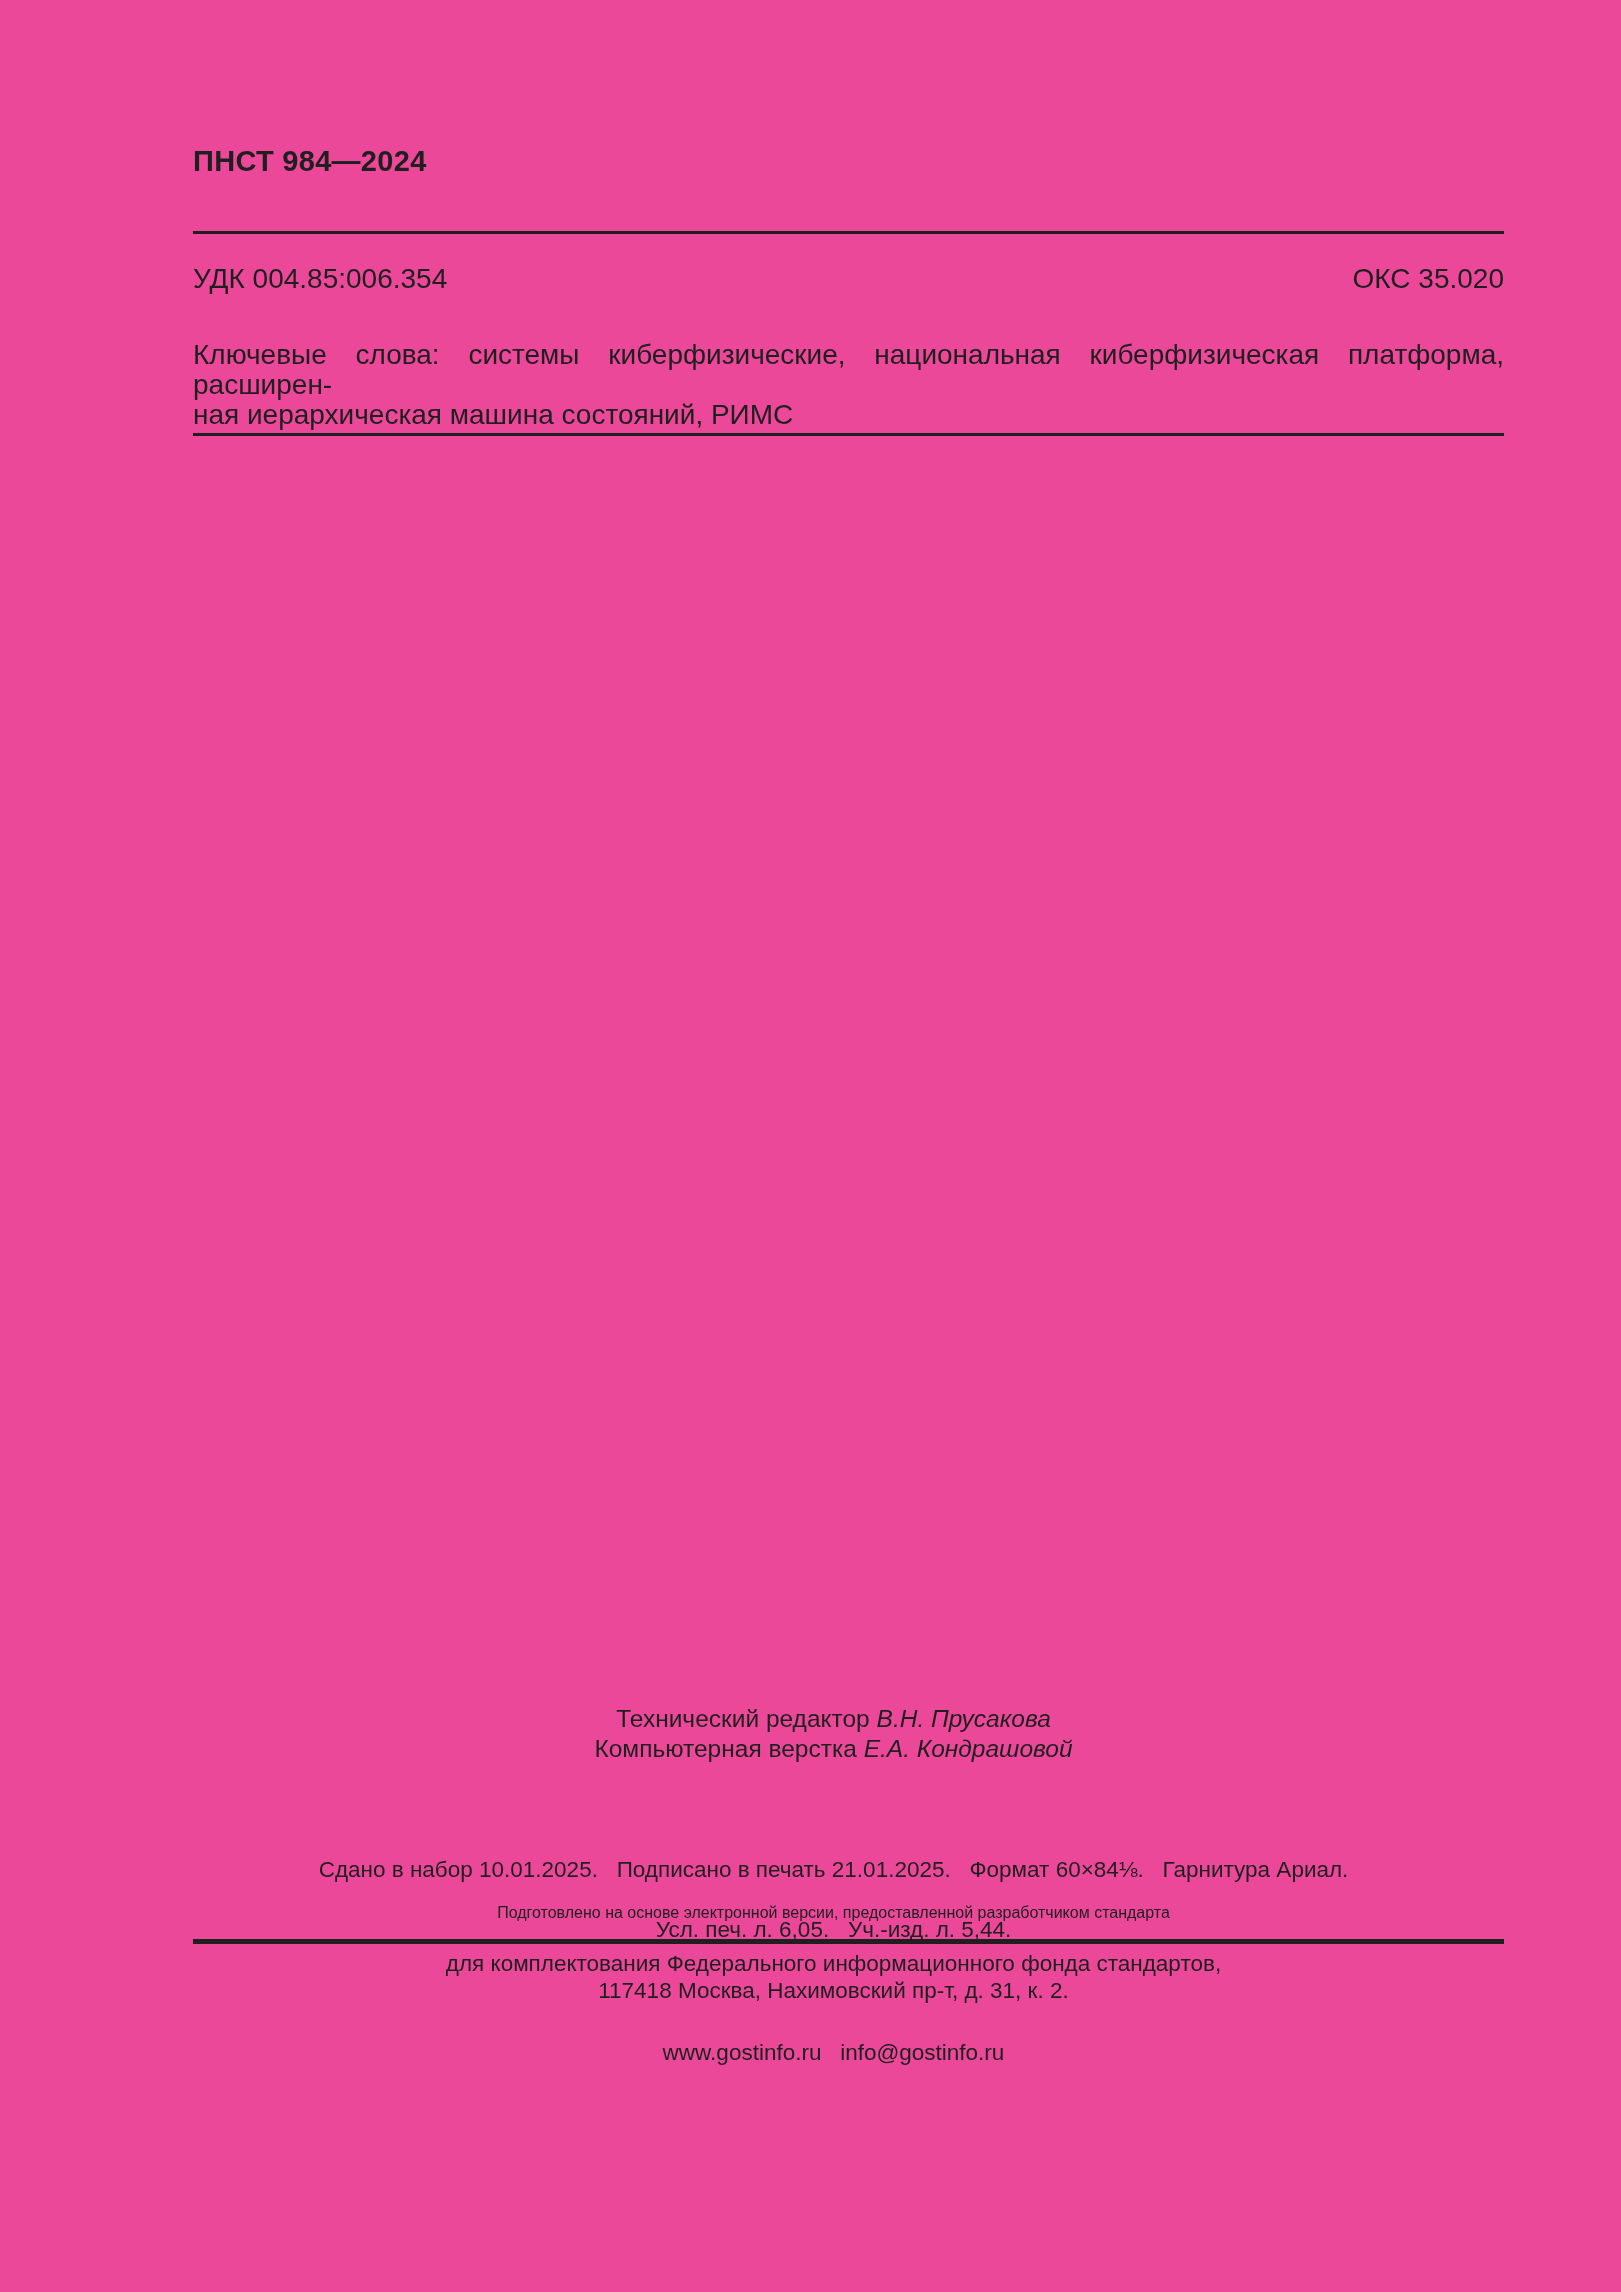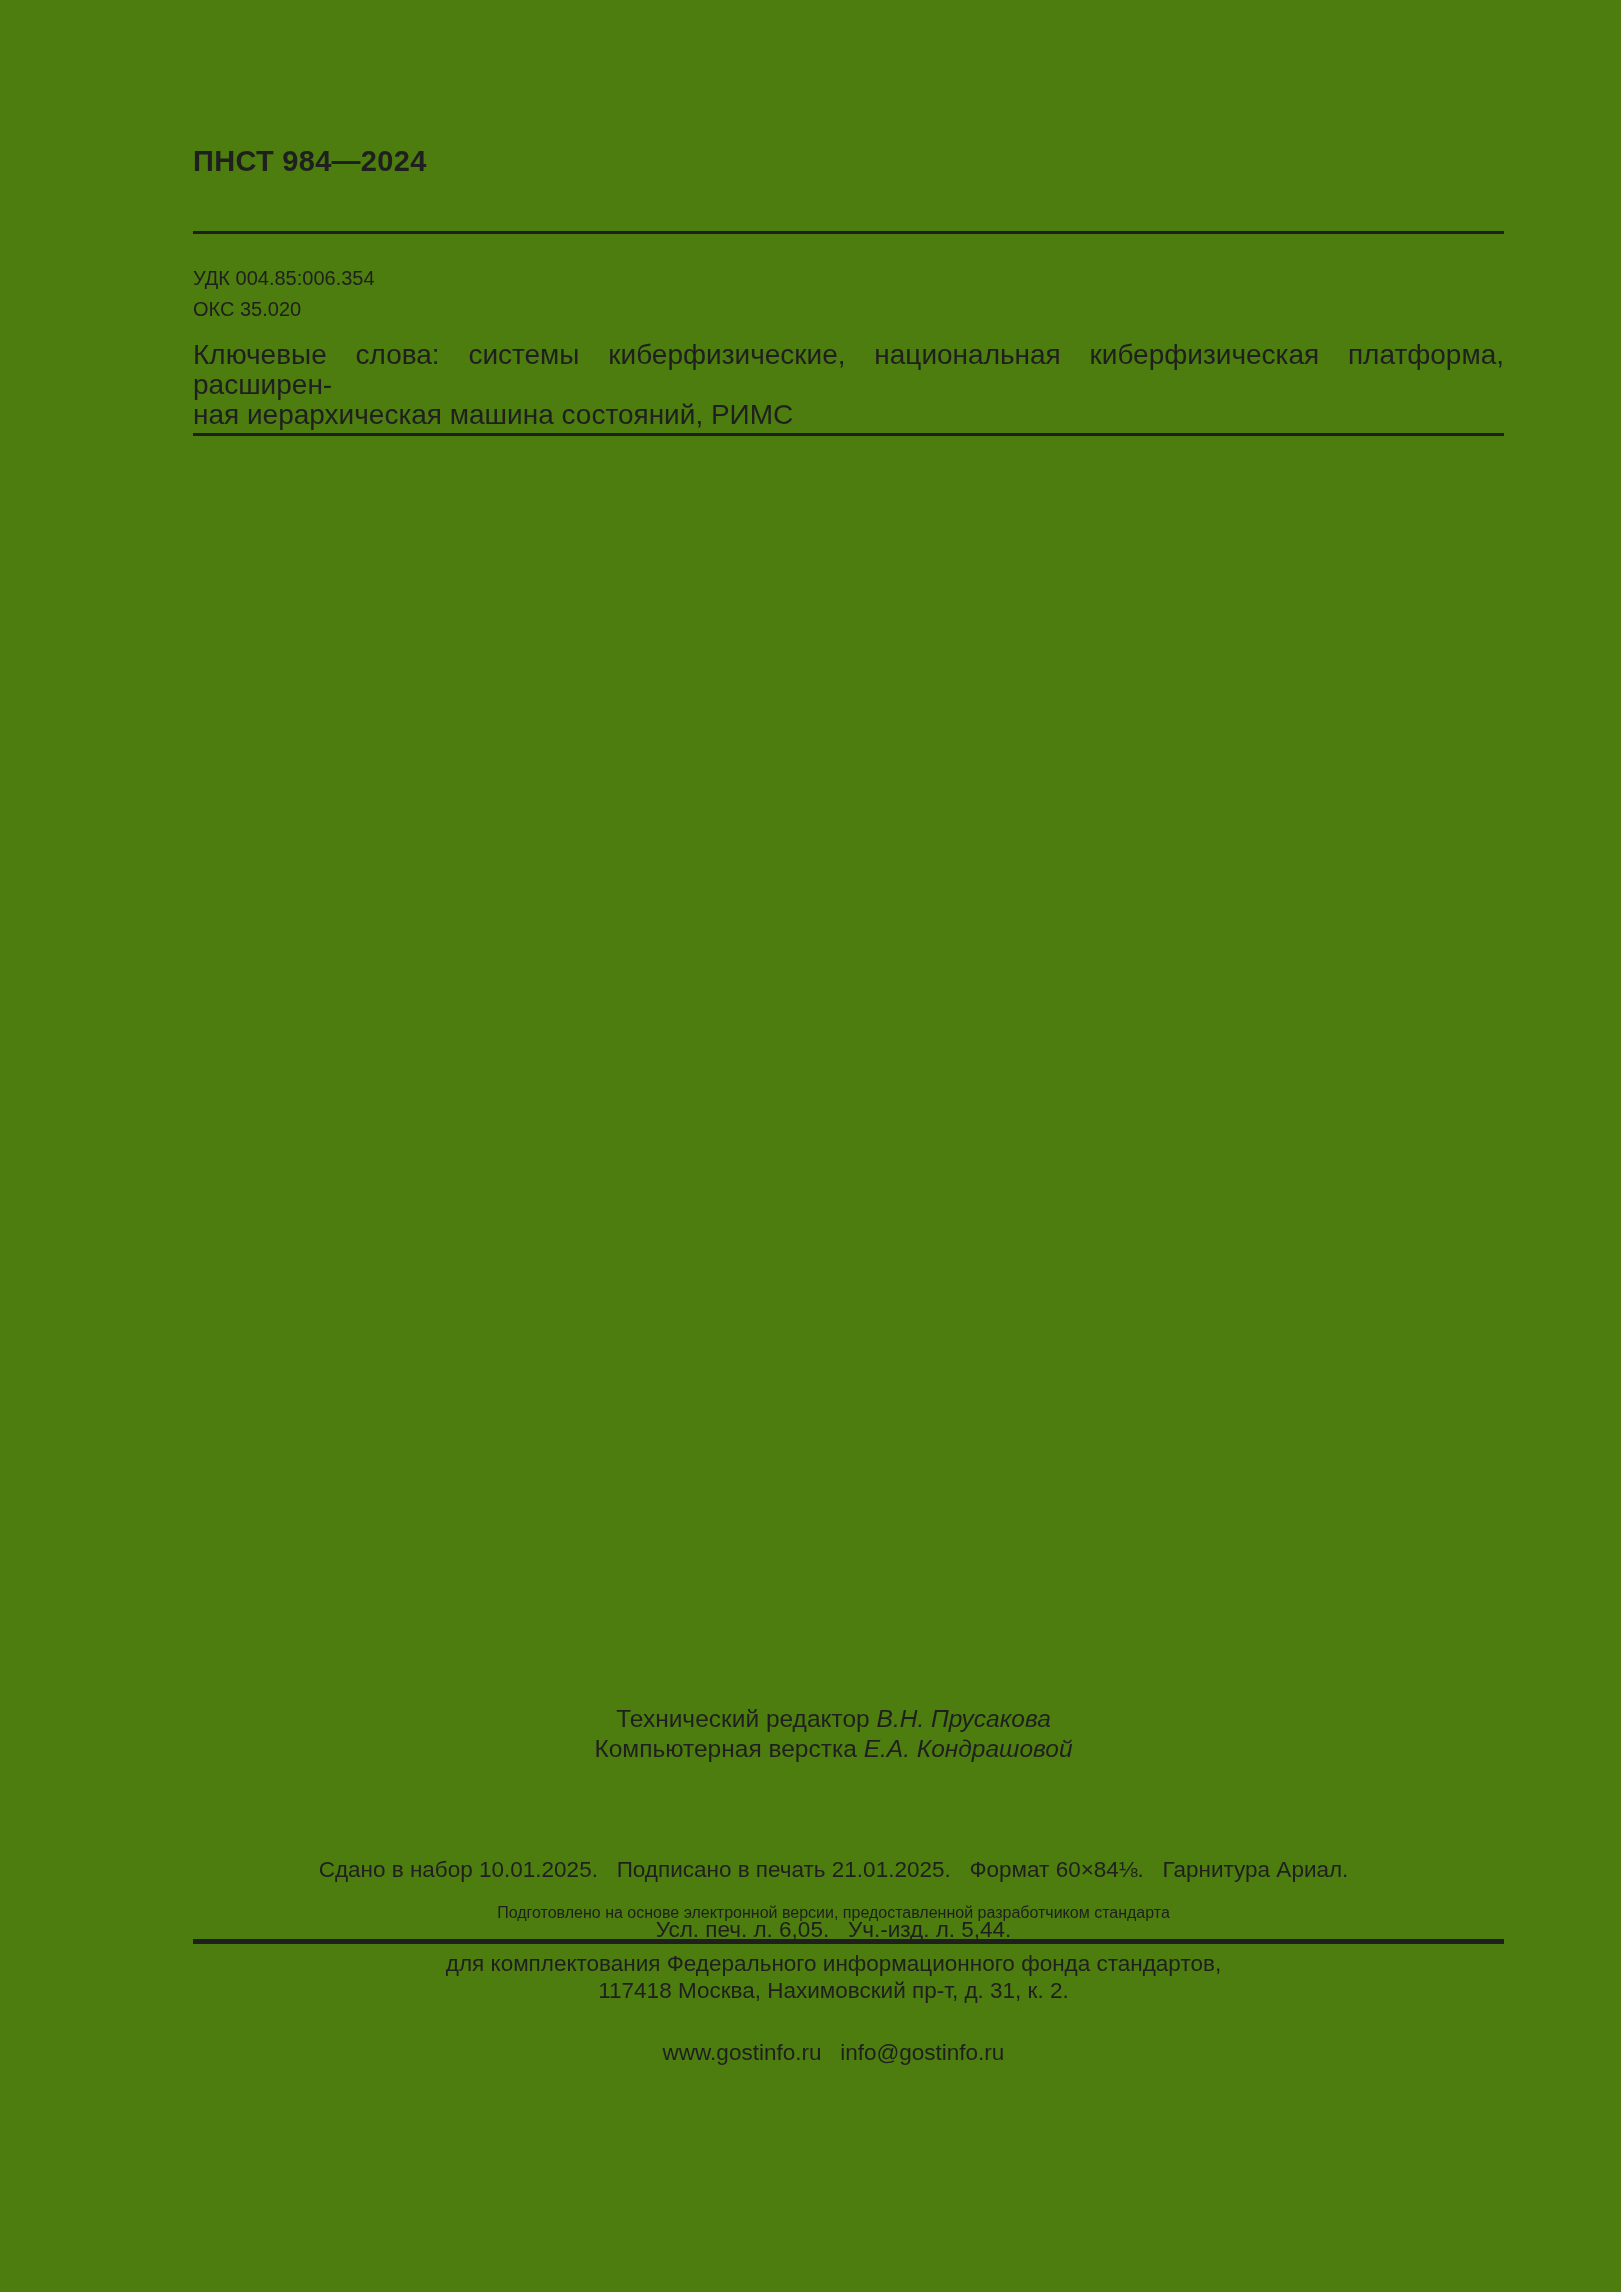--- a/index.html
+++ b/index.html
@@ -5,21 +5,21 @@
   html, body {
     margin: 0;
     padding: 0;
     background: #e8e8e8;
   }
   .page {
     position: relative;
     width: 1621px;
     height: 2293px;
     margin: 0 auto;
-    background: #4d7c0f;
+    background: #ec4899;
     color: #1f1f1f;
     font-family: "Liberation Sans", "DejaVu Sans", sans-serif;
     overflow: hidden;
   }
   .rule {
     position: absolute;
     left: 193px;
     width: 1311px;
     background: #1f1f1f;
   }
@@ -35,24 +35,23 @@
     line-height: 33px;
     font-weight: bold;
     letter-spacing: 0.3px;
   }
   .udc-row {
     position: absolute;
     left: 193px;
     top: 263px;
     width: 1311px;
     display: flex;
-    justify-content: center;
-    font-size: 20px;
+    justify-content: space-between;
+    font-size: 28px;
     line-height: 31px;
-    flex-direction: column;
   }
   .keywords {
     position: absolute;
     left: 193px;
     top: 340px;
     width: 1311px;
     font-size: 28px;
     line-height: 30px;
   }
   .kw-justify {

